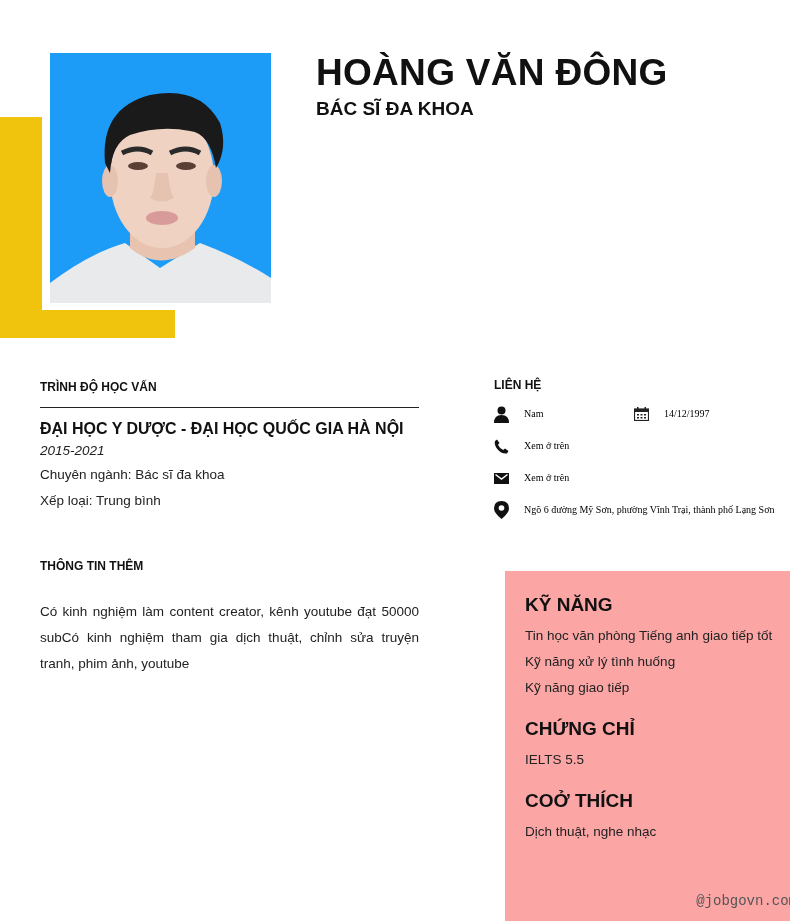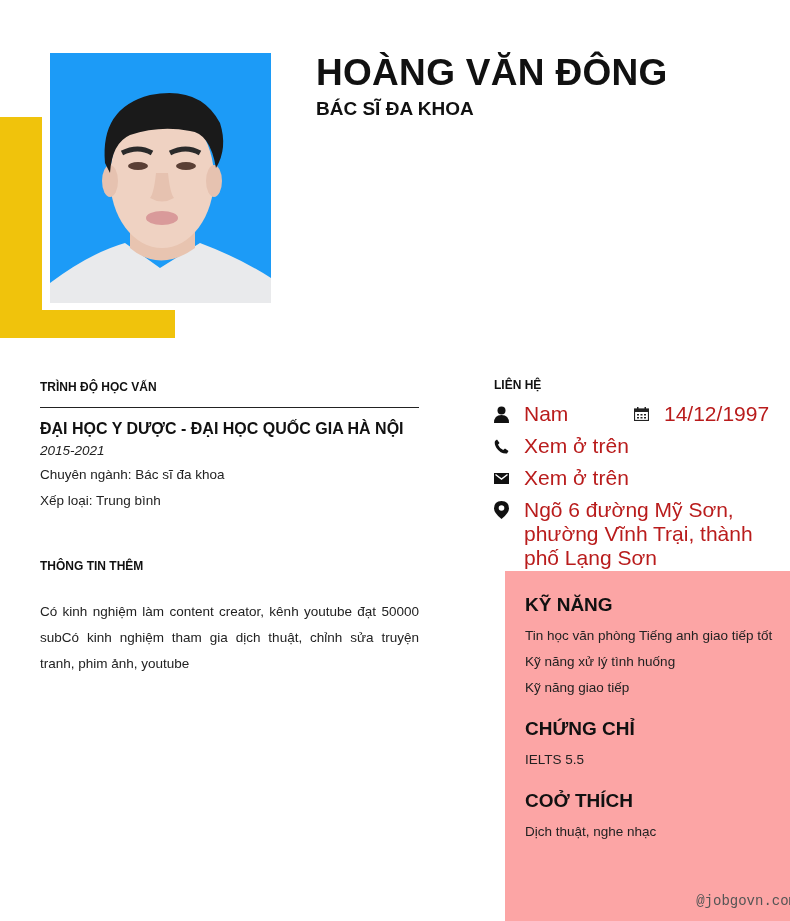--- a/index.html
+++ b/index.html
@@ -25,21 +25,21 @@
   .col-left { position:absolute; left:40px; top:374px; width:379px; }
   .sec-title { font-size:12px; font-weight:700; color:#111; margin:0; line-height:26px; }
   .rule { border:none; border-top:1.5px solid #222; margin:7px 0 12px 0; }
   .school { font-size:16px; font-weight:700; line-height:18px; }
   .years { font-size:13.5px; font-style:italic; line-height:22px; margin-top:2px; color:#222; }
   .line { font-size:13.5px; line-height:26px; color:#222; }
   .extra-title { margin-top:39px; }
   .extra-text { font-size:13.5px; line-height:26px; text-align:justify; margin-top:20px; color:#222; }
 
   .col-right { position:absolute; left:458px; top:372px; width:290px;margin-left:36px; }
-  .contact-row { display:flex; align-items:flex-start; font-size:21px; line-height:24px; color:#b91c1c; margin-top:8px; }
+  .contact-row { display:flex; align-items:flex-start; font-size:10px; line-height:24px; color:#000000; margin-top:8px;font-family:Liberation Serif, serif; }
   .contact-row:first-of-type { margin-top:4px; }
   .ci { width:30px; flex:0 0 30px; display:flex; align-items:center; height:24px; }
   .gender-cell { width:110px; }
   .ci2 { width:30px; flex:0 0 30px; display:flex; align-items:center; height:24px; }
 
   .panel {
     position:absolute; left:458px; top:571px; width:332px; height:350px;
     background:#fca5a5; box-sizing:border-box; padding:22px 20px 0 20px;margin-left:47px;
   }
   .panel .sec-title { font-size:19px; line-height:24px; }

